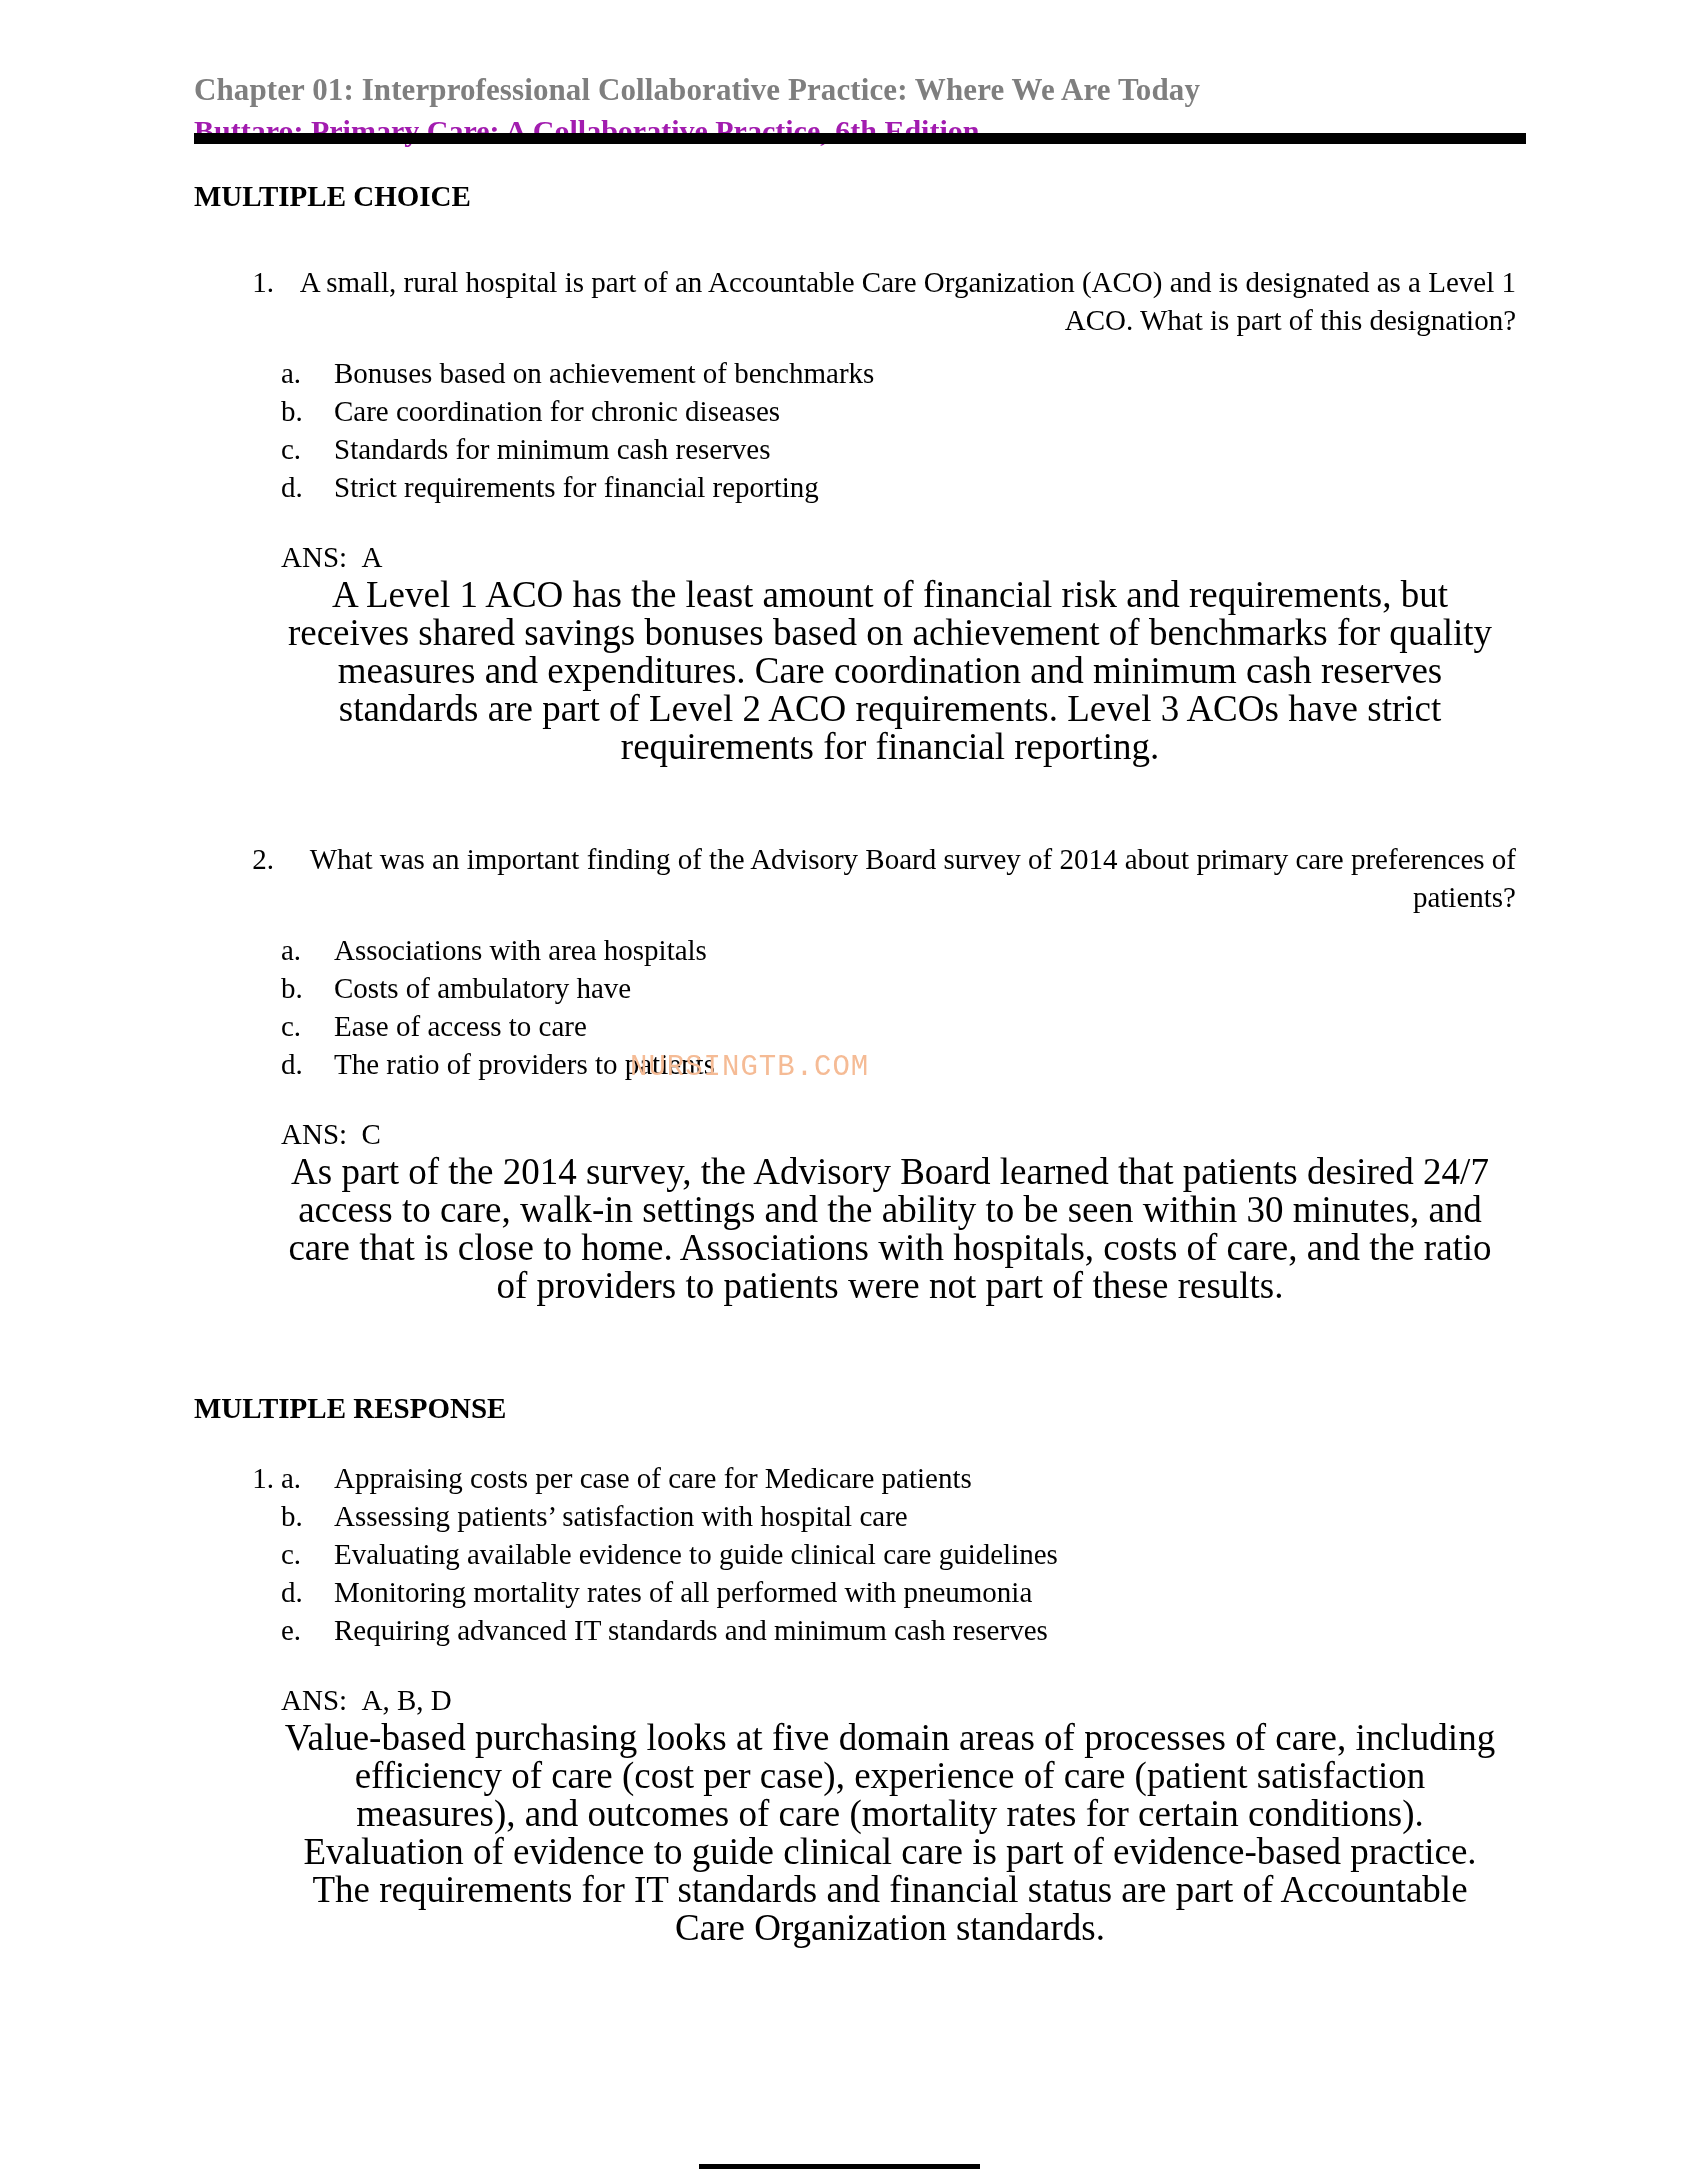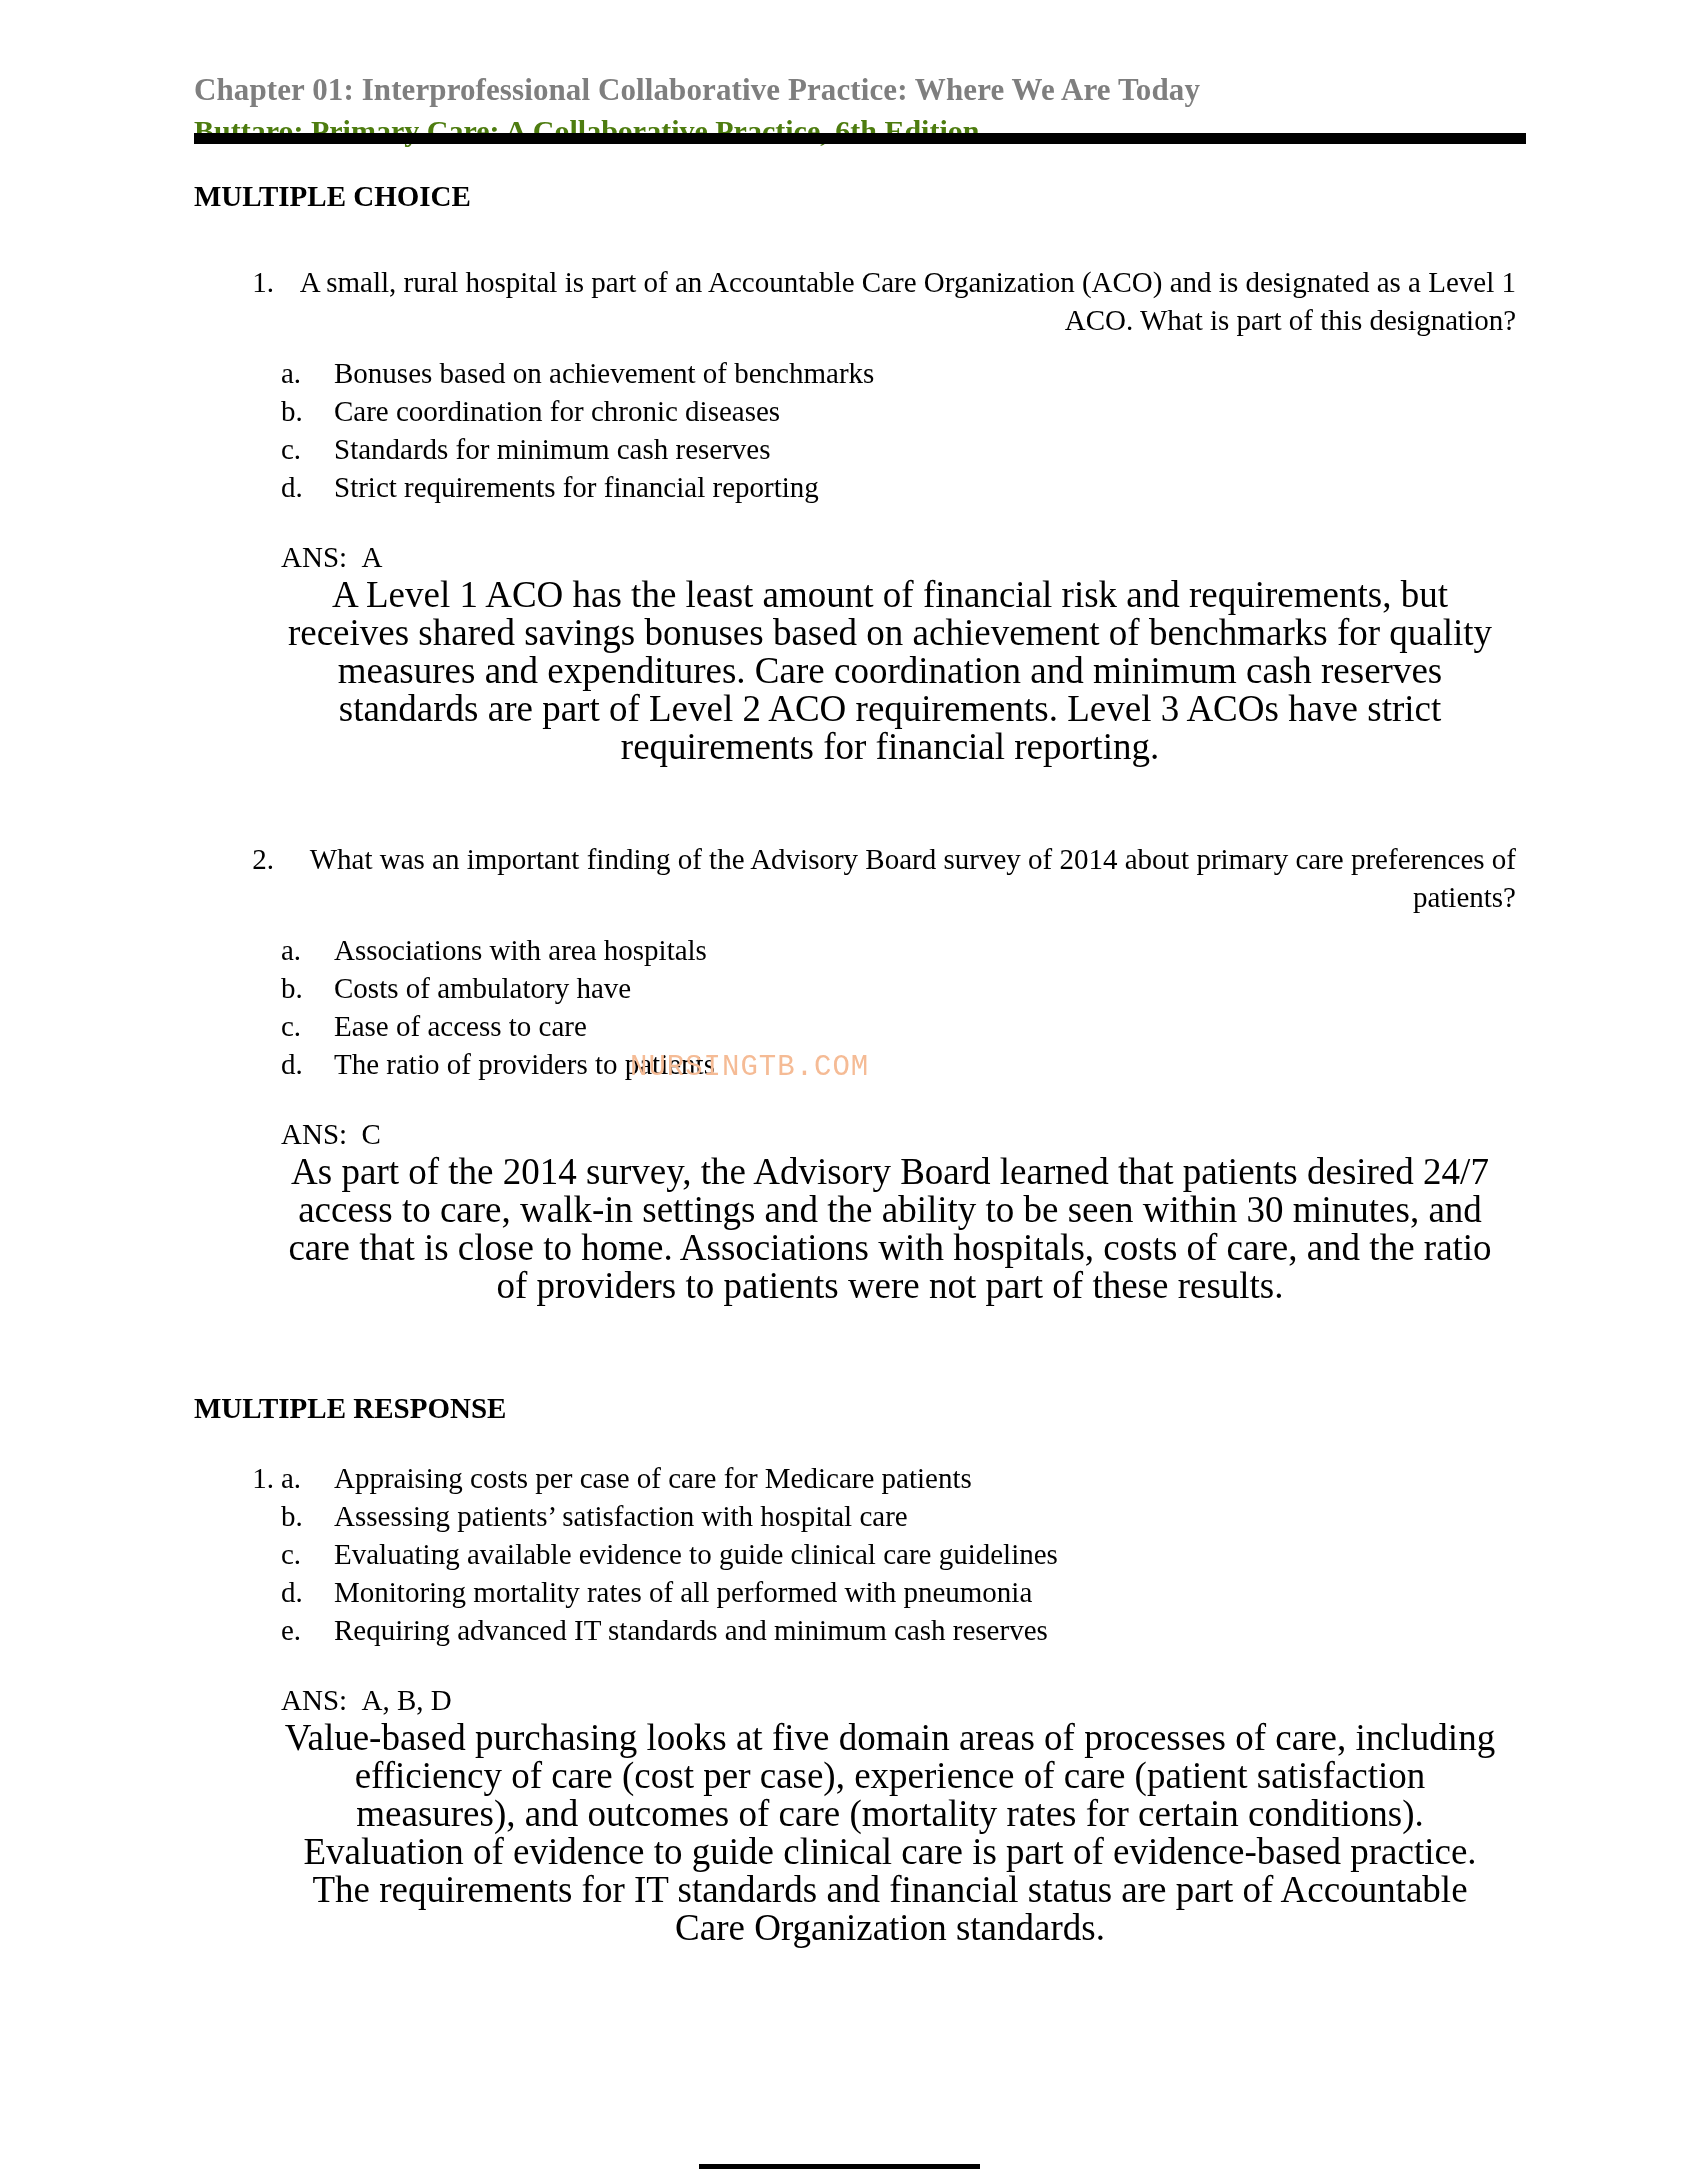--- a/index.html
+++ b/index.html
@@ -37,21 +37,21 @@
     font-size: 31px;
     font-weight: bold;
     color: #7f7f7f;
     line-height: 1.25;
     letter-spacing: 0.1px;
     white-space: nowrap;
   }
   .header-book {
     font-size: 30px;
     font-weight: bold;
-    color: #4d7c0f;
+    color: #a21caf;
     line-height: 1.25;
     margin-top: 2px;
     white-space: nowrap;
   }
   .header-rule {
     position: absolute;
     left: 194px;
     top: 133px;
     width: 1332px;
     height: 11px;

